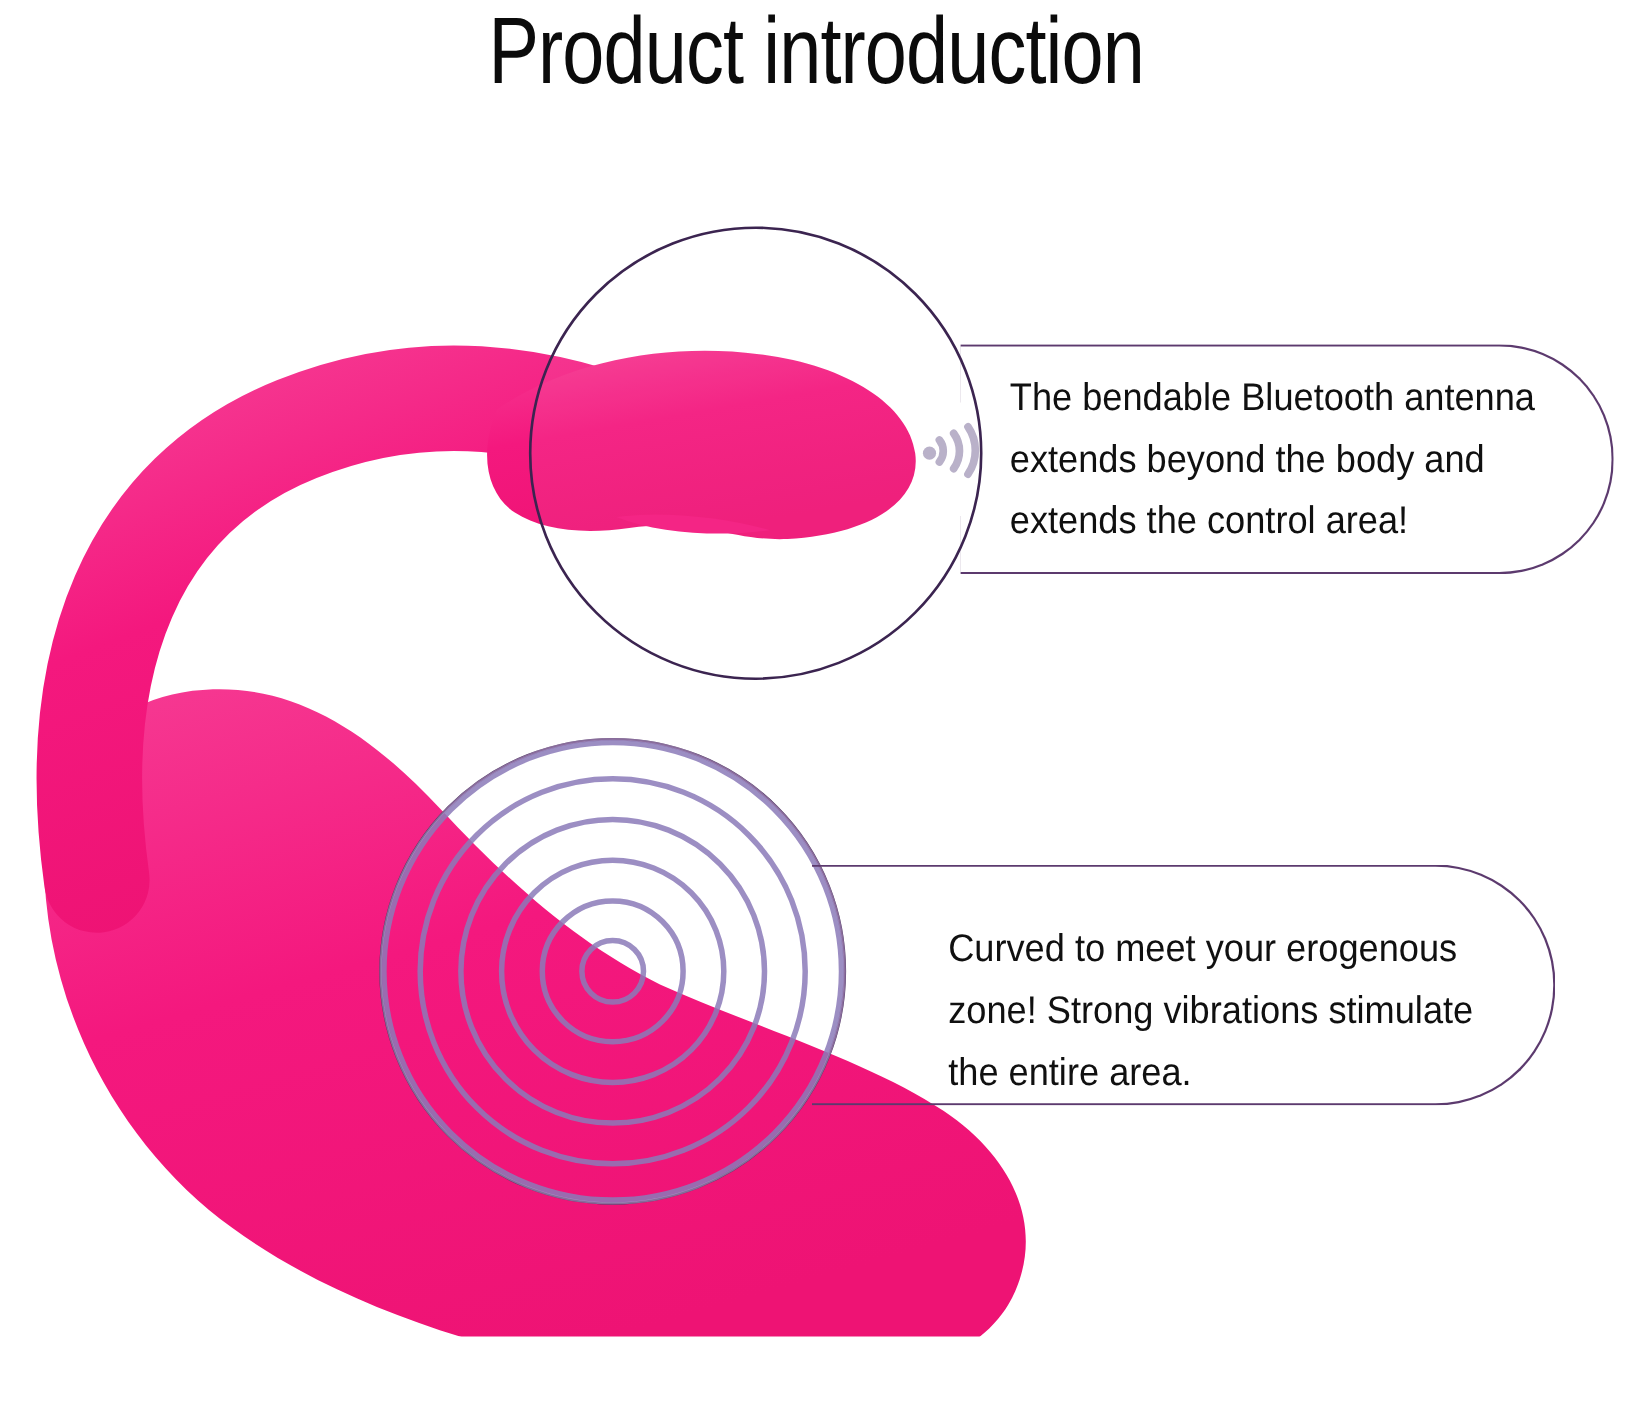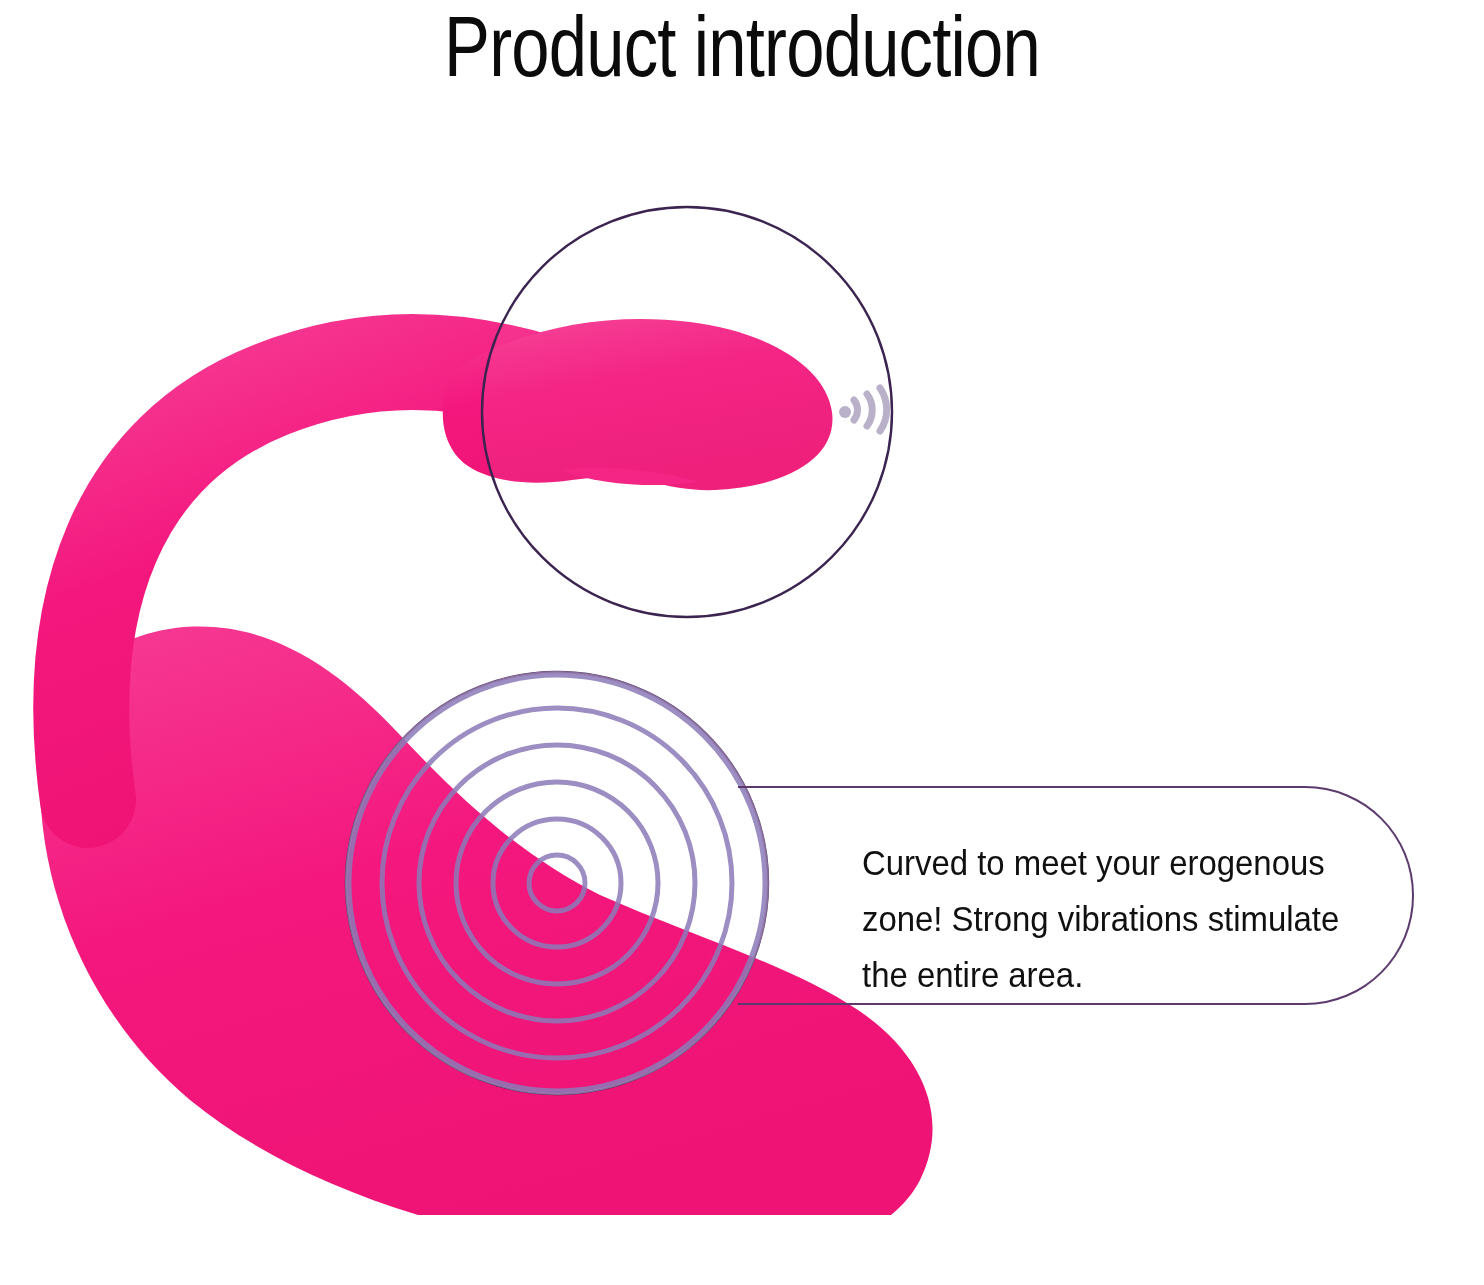--- a/index.html
+++ b/index.html
@@ -181,18 +181,21 @@
     <circle cx="557" cy="883" r="211" fill="none" stroke="#C9A8D8" stroke-width="2" stroke-opacity="0.55"></circle>
   </svg>
 
   <svg id="signal-icon" viewBox="0 0 62 64" xmlns="http://www.w3.org/2000/svg">
     <circle cx="7" cy="40" r="6" fill="#B9B1C9"></circle>
     <path d="M 16 48 A 16 16 0 0 0 16 28" fill="none" stroke="#B9B1C9" stroke-width="7" stroke-linecap="round"></path>
     <path d="M 29 54 A 27 27 0 0 0 29 22" fill="none" stroke="#B9B1C9" stroke-width="7" stroke-linecap="round"></path>
     <path d="M 42 59 A 38 38 0 0 0 42 16" fill="none" stroke="#B9B1C9" stroke-width="7" stroke-linecap="round"></path>
   </svg>
 
+  <div id="callout-box-antenna" class="callout-box">
+    <div id="callout-text-antenna" class="callout-text">The bendable Bluetooth antenna extends beyond the body and extends the control area!</div>
+  </div>
 
   <div id="callout-box-curve" class="callout-box">
     <div id="callout-text-curve" class="callout-text">Curved to meet your erogenous zone! Strong vibrations stimulate the entire area.</div>
   </div>
 
 </div>
 
 </body></html>

